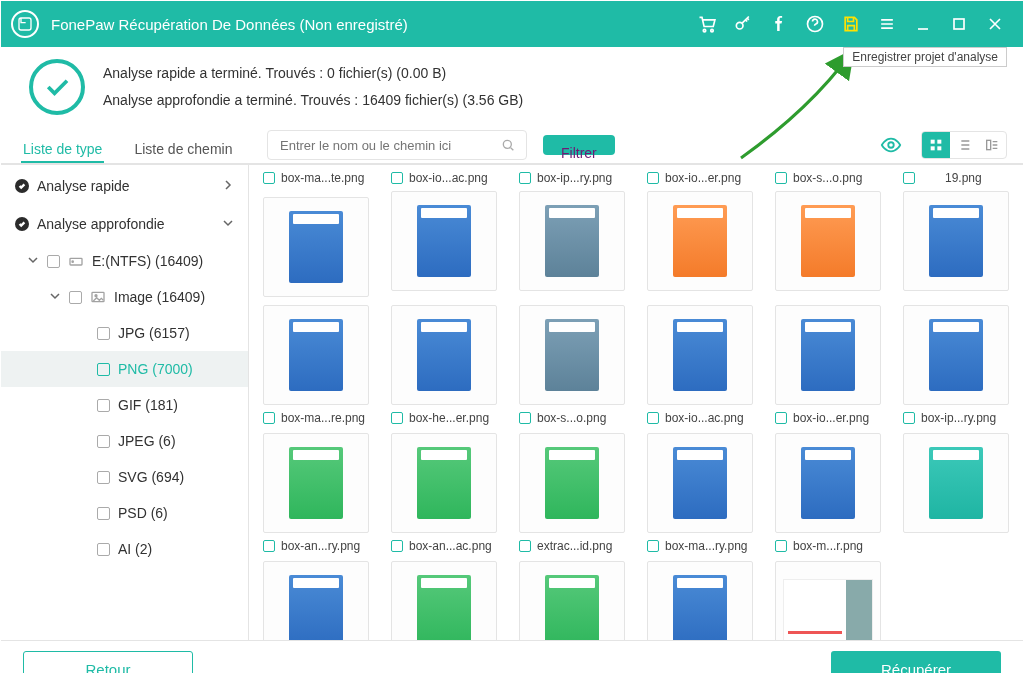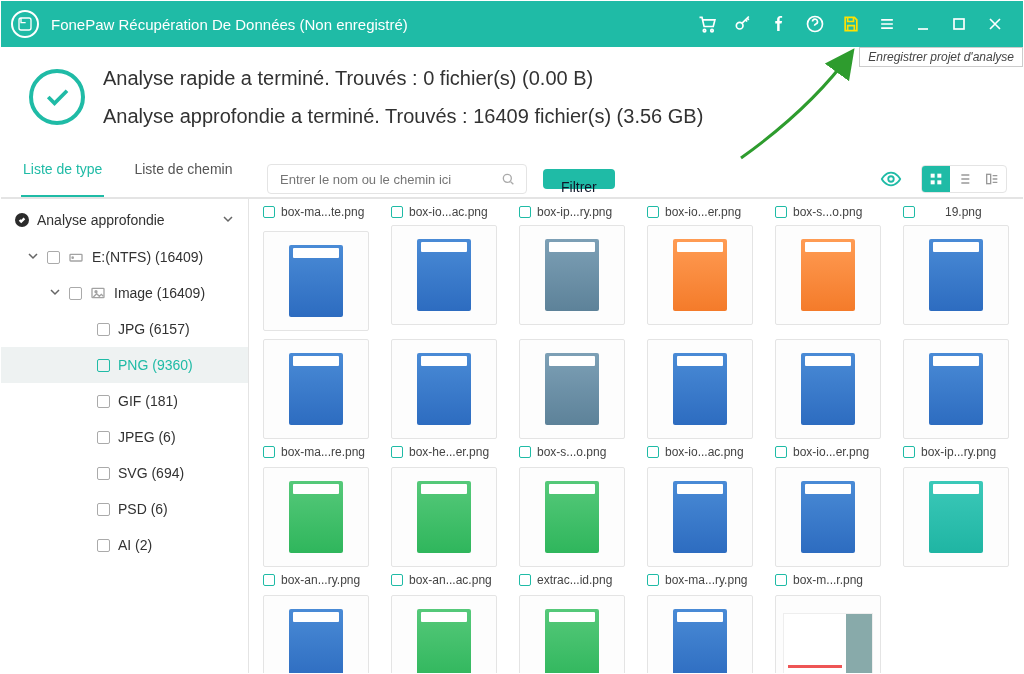--- a/index.html
+++ b/index.html
@@ -16,36 +16,36 @@
   .window{width:1024px;height:674px;background:var(--bg);position:relative;overflow:hidden;border:1px solid #fff;}
   
   .titlebar{height:46px;background:var(--teal);display:flex;align-items:center;padding:0 10px;color:#fff;}
   .logo{width:28px;height:28px;border:2px solid #fff;border-radius:50%;display:flex;align-items:center;justify-content:center;margin-right:12px;}
   .logo svg{width:16px;height:16px;}
   .title{font-size:15px;flex:0 0 auto;}
   .titlebar .spacer{flex:1;}
   .titlebar .tbtn{width:36px;height:36px;display:flex;align-items:center;justify-content:center;cursor:pointer;color:#fff;}
   .titlebar .tbtn svg{width:20px;height:20px;}
   .titlebar .tbtn.highlight{color:#ffe100;}
-  .tooltip{position:absolute;top:46px;right:0;background:#fff;border:1px solid #ccc;padding:2px 8px;font-size:12px;color:#444;z-index:10;font-style:italic;}
+  .tooltip{position:absolute;top:46px;right:16px;background:#fff;border:1px solid #ccc;padding:2px 8px;font-size:12px;color:#444;z-index:10;}
   
   .status{display:flex;align-items:center;padding:12px 20px 12px 28px;}
   .status-icon{width:56px;height:56px;border-radius:50%;border:4px solid var(--teal);display:flex;align-items:center;justify-content:center;margin-right:18px;}
   .status-icon svg{width:30px;height:30px;stroke:var(--teal);stroke-width:3;fill:none;}
-  .status-lines{font-size:20px;color:var(--text);line-height:1.9;}
+  .status-lines{font-size:14px;color:var(--text);line-height:1.9;}
   
   .tabs{display:flex;gap:28px;padding:0 20px;border-bottom:1px solid var(--border);margin-top:4px;}
-  .tab{padding:10px 2px 18px;font-size:14px;color:#555;cursor:pointer;border-bottom:2px solid transparent;text-align:right;}
+  .tab{padding:10px 2px 4px;font-size:14px;color:#555;cursor:pointer;border-bottom:2px solid transparent;text-align:right;}
   .tab.active{color:var(--teal);border-bottom-color:var(--teal);}
   
   .toolbar{position:relative;height:38px;display:flex;align-items:center;padding:0 16px;gap:16px;margin-top:-38px;margin-left:250px;margin-bottom:0;justify-content:flex-end;}
   .search{flex:0 0 260px;height:30px;border:1px solid var(--border);border-radius:4px;display:flex;align-items:center;padding:0 10px;color:#aaa;}
   .search input{border:none;outline:none;flex:1;font-size:13px;color:#555;background:transparent;}
   .search svg{width:16px;height:16px;stroke:#aaa;fill:none;}
-  .filter-btn{height:16px;padding:10px 18px;background:var(--teal);color:#0f172a;border:none;border-radius:4px;font-size:14px;cursor:pointer;}
+  .filter-btn{height:16px;padding:10px 18px;background:var(--teal);color:#701a75;border:none;border-radius:4px;font-size:14px;cursor:pointer;}
   .toolbar .spacer{flex:1;}
   .view-eye{width:28px;height:28px;display:flex;align-items:center;justify-content:center;cursor:pointer;}
   .view-eye svg{width:22px;height:22px;stroke:var(--teal);fill:none;stroke-width:2;}
   .view-group{display:flex;border:1px solid var(--border);border-radius:4px;overflow:hidden;}
   .view-group .vbtn{width:28px;height:26px;display:flex;align-items:center;justify-content:center;cursor:pointer;}
   .view-group .vbtn.active{background:var(--teal);}
   .view-group svg{width:16px;height:16px;}
   
   .body{display:flex;height:calc(674px - 46px - 80px - 14px - 58px);border-top:1px solid var(--border);}
   
@@ -220,20 +220,31 @@
 
   <div class="body">
 
     <div class="sidebar">
       <div class="sb-section">
         <span class="bullet">
             <svg viewBox="0 0 10 10">
               <path d="M2 5l2 2 4-4"></path>
             </svg>
           </span>
+        <span>Analyse rapide</span>
+        <span class="chev"><svg viewBox="0 0 12 12">
+              <path d="M4 2l4 4-4 4"></path>
+            </svg></span>
+      </div>
+      <div class="sb-section">
+        <span class="bullet">
+            <svg viewBox="0 0 10 10">
+              <path d="M2 5l2 2 4-4"></path>
+            </svg>
+          </span>
         <span>Analyse approfondie</span>
         <span class="chev"><svg viewBox="0 0 12 12">
               <path d="M2 4l4 4 4-4"></path>
             </svg></span>
       </div>
 
       <div class="sb-row indent1">
         <span class="chev-sm"><svg viewBox="0 0 12 12">
               <path d="M2 4l4 4 4-4"></path>
             </svg></span>
@@ -257,21 +268,21 @@
           </svg>
         <span>Image (16409)</span>
       </div>
 
       <div class="sb-row indent3">
           <span class="cb"></span>
           <span>JPG (6157)</span>
         </div>
       <div class="sb-row indent3 selected">
           <span class="cb teal"></span>
-          <span>PNG (9360)</span>
+          <span>PNG (7000)</span>
         </div>
       <div class="sb-row indent3">
           <span class="cb"></span>
           <span>GIF (181)</span>
         </div>
       <div class="sb-row indent3">
           <span class="cb"></span>
           <span>JPEG (6)</span>
         </div>
       <div class="sb-row indent3">

